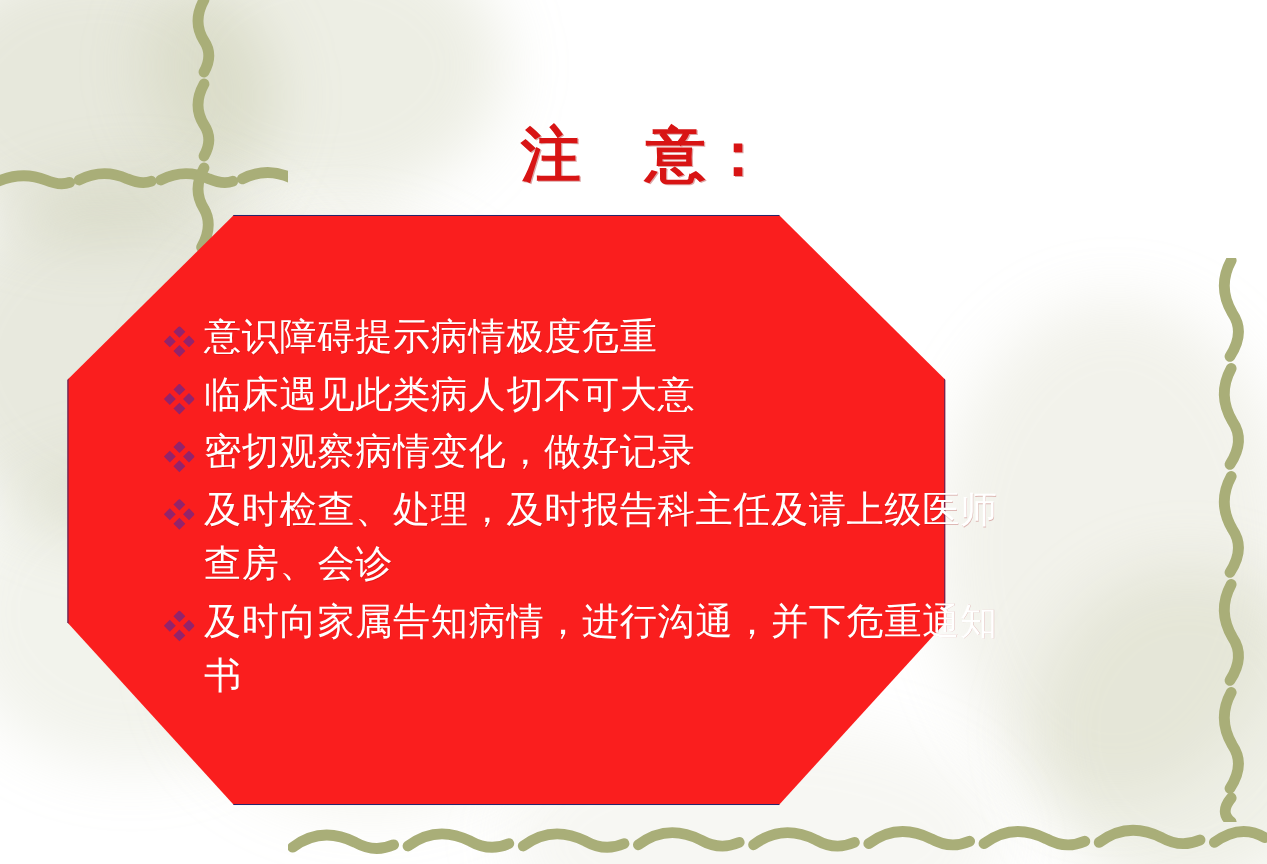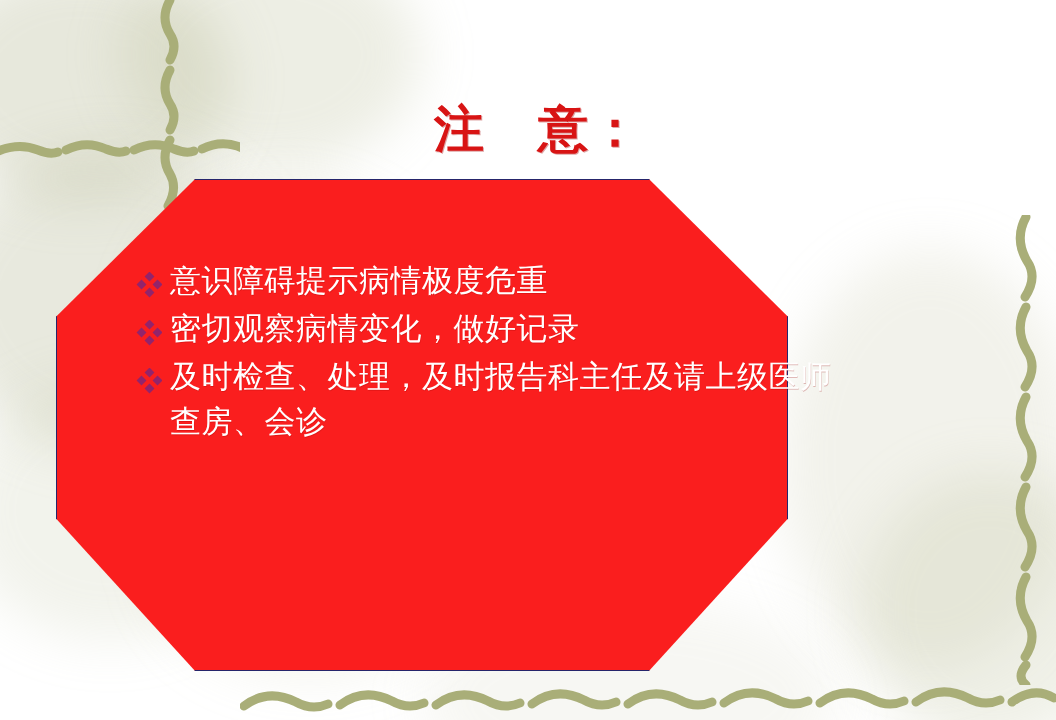--- a/index.html
+++ b/index.html
@@ -186,20 +186,33 @@
             <rect x="10" y="1" width="7" height="7" transform="rotate(45 13.5 4.5)"></rect>
             <rect x="2" y="9" width="7" height="7" transform="rotate(45 5.5 12.5)"></rect>
             <rect x="18" y="9" width="7" height="7" transform="rotate(45 21.5 12.5)"></rect>
             <rect x="10" y="17" width="7" height="7" transform="rotate(45 13.5 20.5)"></rect>
           </g>
         </svg>
       </span>
       <span class="bullet-text">意识障碍提示病情极度危重</span>
     </div>
 
+    <div class="bullet-row">
+      <span class="bullet-mark">
+        <svg width="26" height="26" viewBox="0 0 26 26">
+          <g fill="#93246B">
+            <rect x="10" y="1" width="7" height="7" transform="rotate(45 13.5 4.5)"></rect>
+            <rect x="2" y="9" width="7" height="7" transform="rotate(45 5.5 12.5)"></rect>
+            <rect x="18" y="9" width="7" height="7" transform="rotate(45 21.5 12.5)"></rect>
+            <rect x="10" y="17" width="7" height="7" transform="rotate(45 13.5 20.5)"></rect>
+          </g>
+        </svg>
+      </span>
+      <span class="bullet-text">临床遇见此类病人切不可大意</span>
+    </div>
 
     <div class="bullet-row">
       <span class="bullet-mark">
         <svg width="26" height="26" viewBox="0 0 26 26">
           <g fill="#93246B">
             <rect x="10" y="1" width="7" height="7" transform="rotate(45 13.5 4.5)"></rect>
             <rect x="2" y="9" width="7" height="7" transform="rotate(45 5.5 12.5)"></rect>
             <rect x="18" y="9" width="7" height="7" transform="rotate(45 21.5 12.5)"></rect>
             <rect x="10" y="17" width="7" height="7" transform="rotate(45 13.5 20.5)"></rect>
           </g>
@@ -215,16 +228,29 @@
             <rect x="10" y="1" width="7" height="7" transform="rotate(45 13.5 4.5)"></rect>
             <rect x="2" y="9" width="7" height="7" transform="rotate(45 5.5 12.5)"></rect>
             <rect x="18" y="9" width="7" height="7" transform="rotate(45 21.5 12.5)"></rect>
             <rect x="10" y="17" width="7" height="7" transform="rotate(45 13.5 20.5)"></rect>
           </g>
         </svg>
       </span>
       <span class="bullet-text">及时检查、处理，及时报告科主任及请上级医师查房、会诊</span>
     </div>
 
+    <div class="bullet-row">
+      <span class="bullet-mark">
+        <svg width="26" height="26" viewBox="0 0 26 26">
+          <g fill="#93246B">
+            <rect x="10" y="1" width="7" height="7" transform="rotate(45 13.5 4.5)"></rect>
+            <rect x="2" y="9" width="7" height="7" transform="rotate(45 5.5 12.5)"></rect>
+            <rect x="18" y="9" width="7" height="7" transform="rotate(45 21.5 12.5)"></rect>
+            <rect x="10" y="17" width="7" height="7" transform="rotate(45 13.5 20.5)"></rect>
+          </g>
+        </svg>
+      </span>
+      <span class="bullet-text">及时向家属告知病情，进行沟通，并下危重通知书</span>
+    </div>
 
   </div>
 
 </div>
 
 </body></html>

